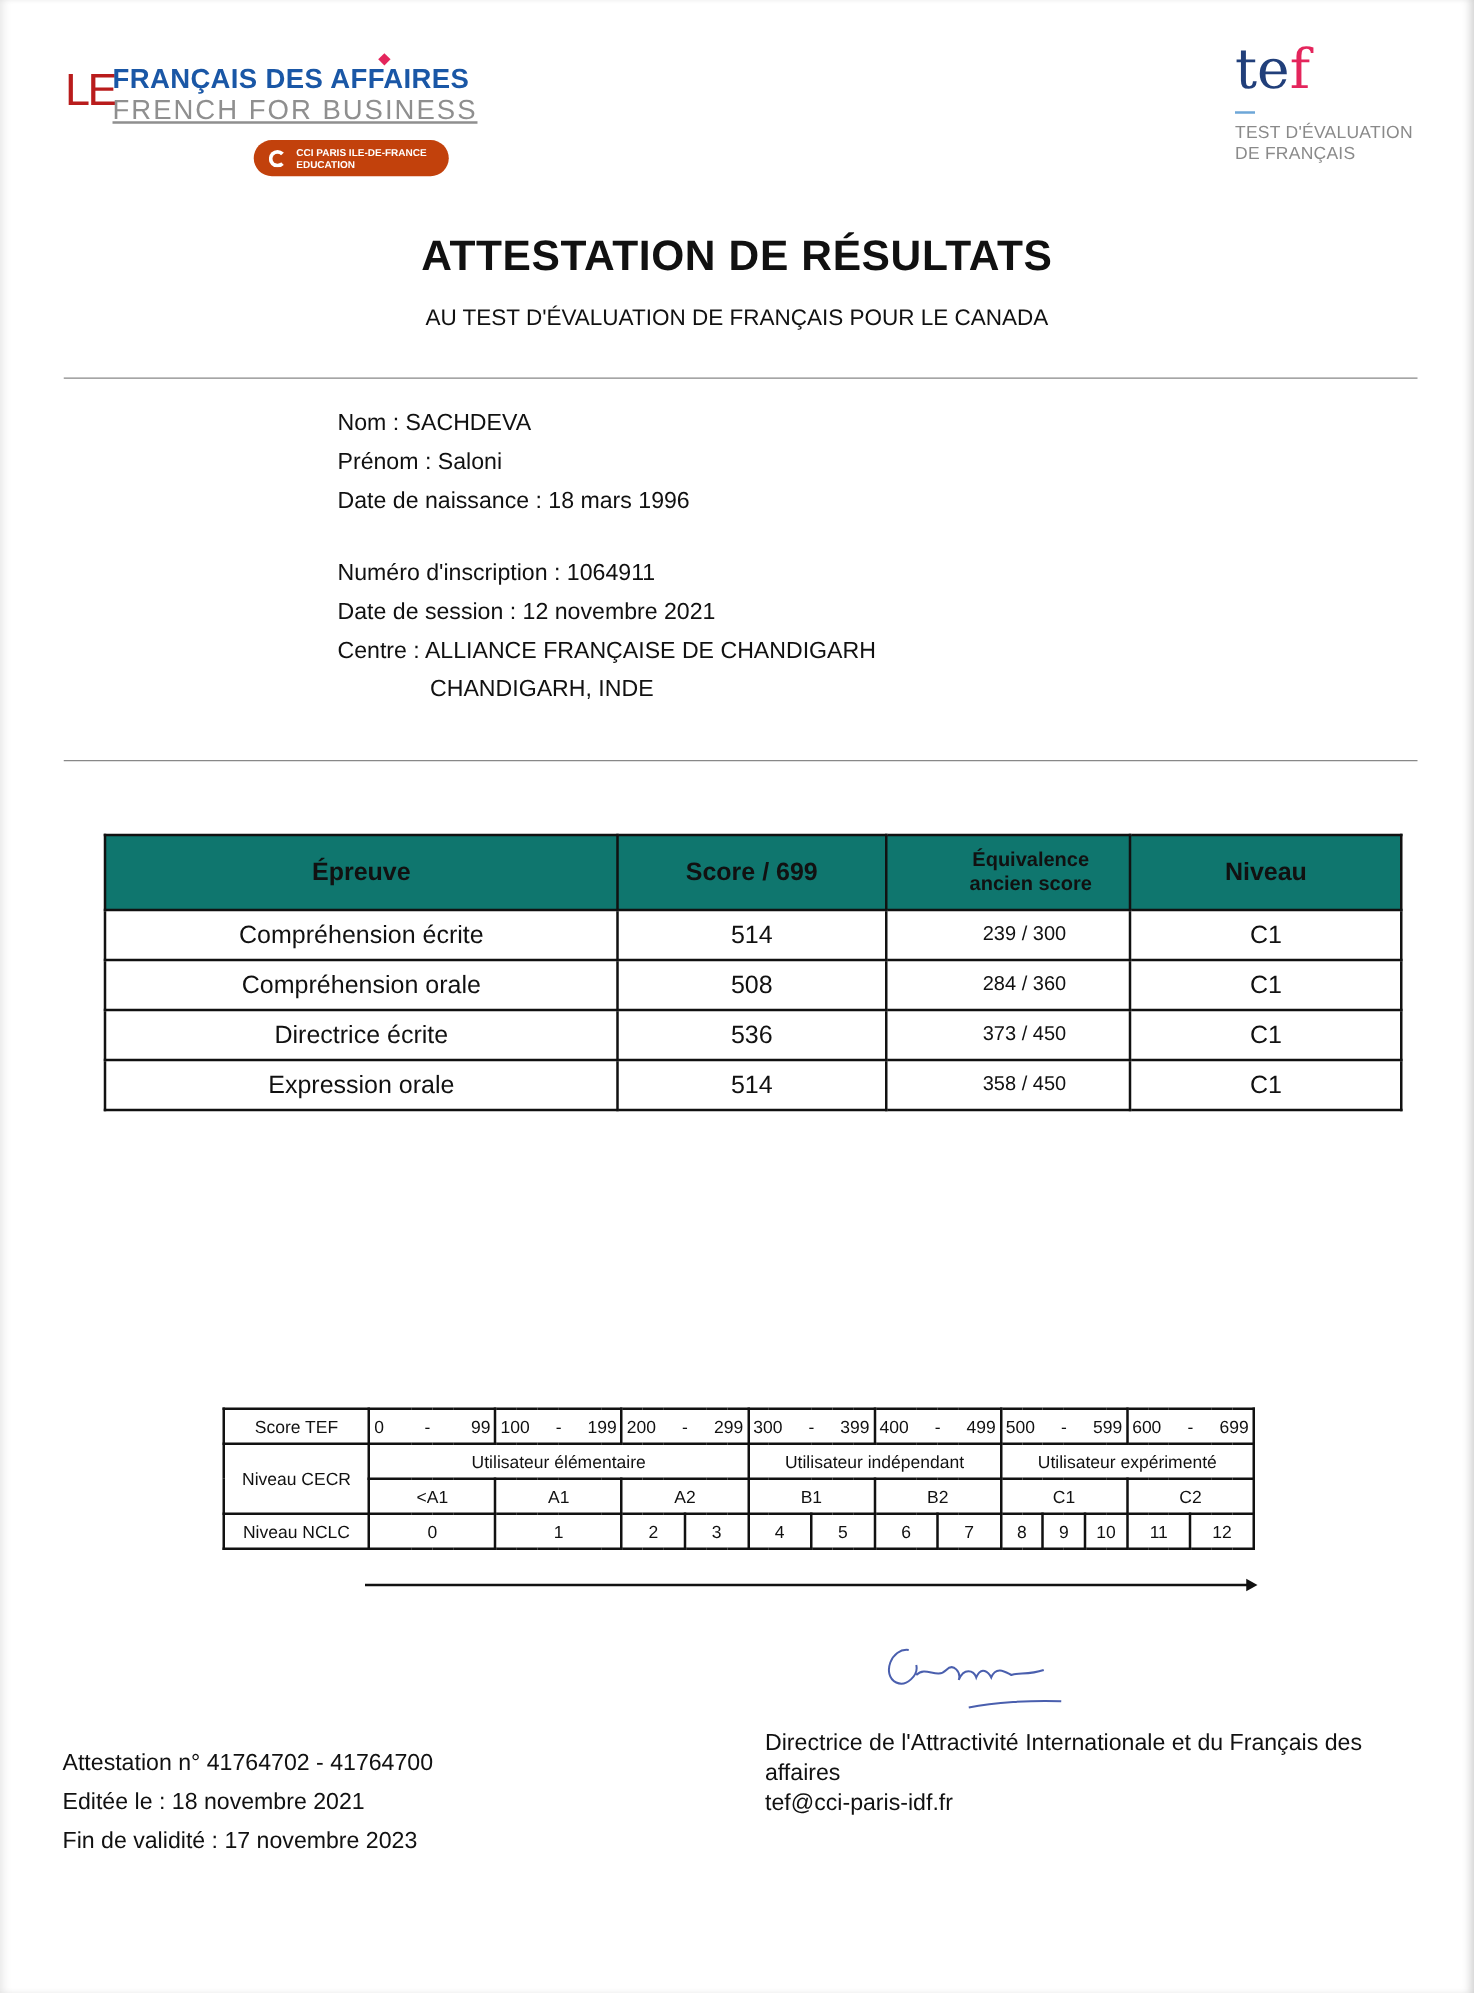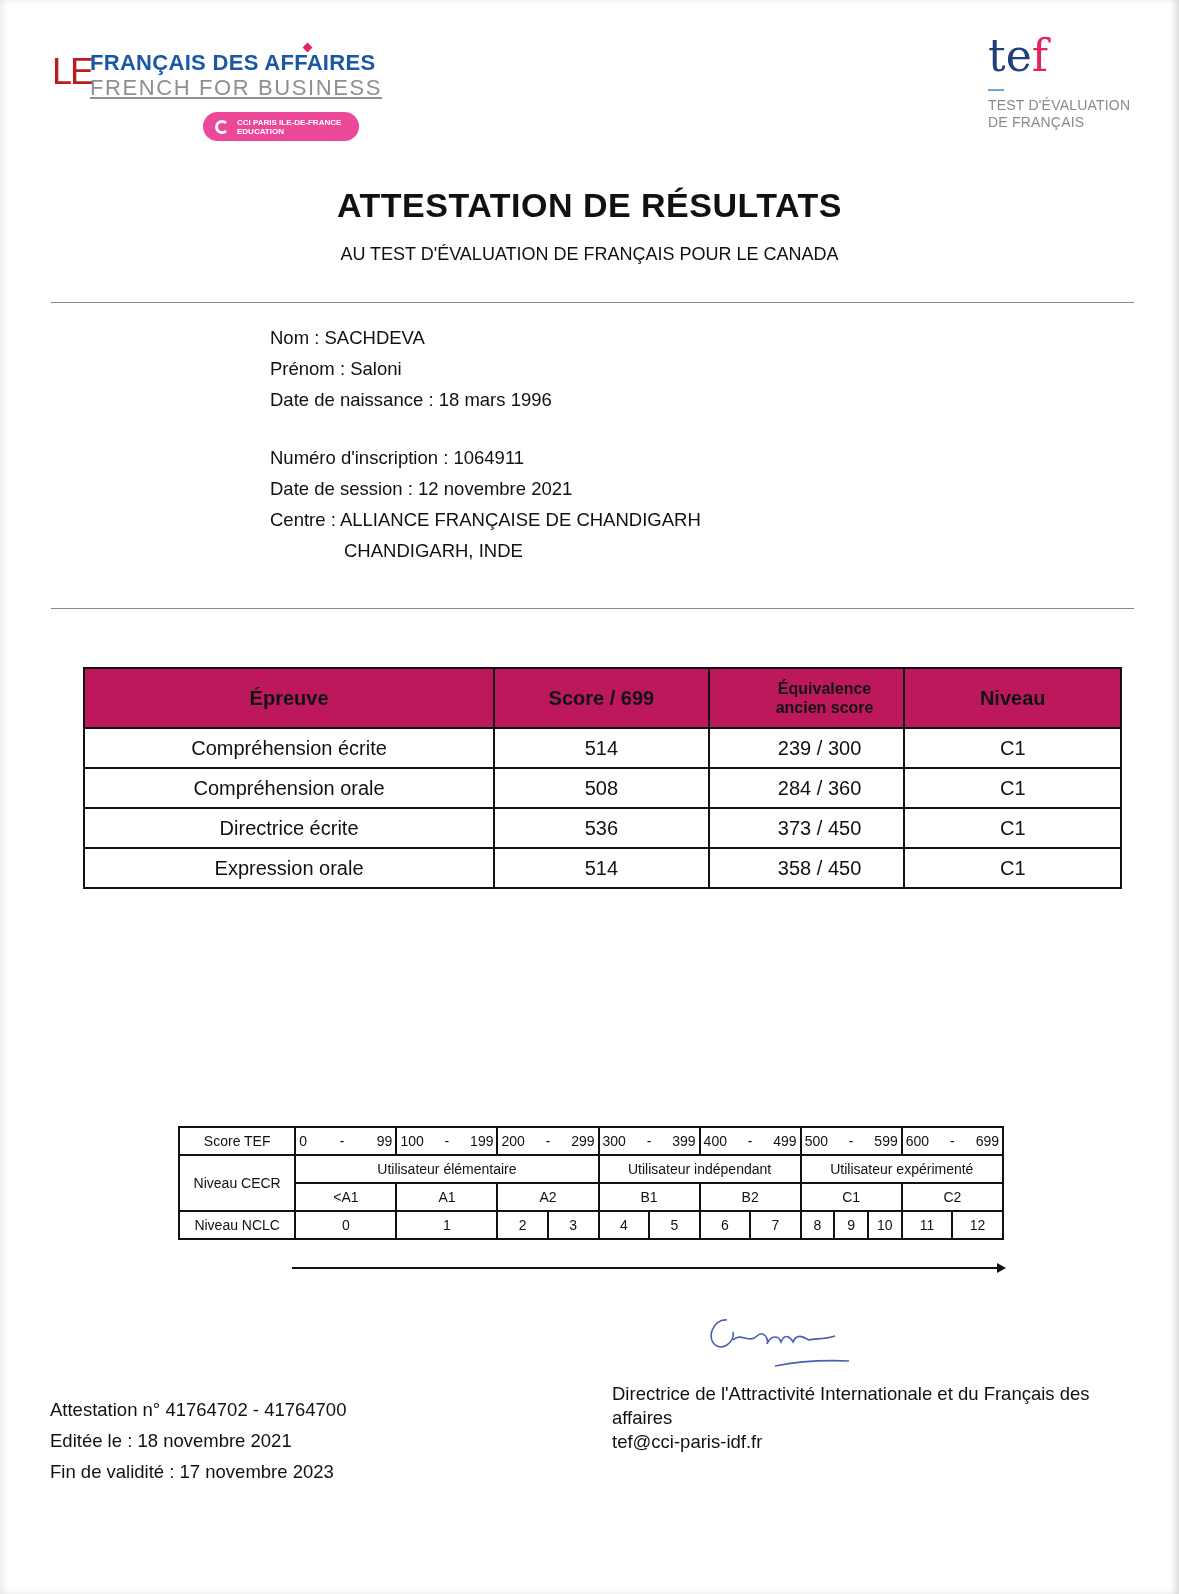--- a/index.html
+++ b/index.html
@@ -7,43 +7,43 @@
     width: 1179px; height: 1594px; background: #ffffff; position: relative; overflow: hidden;
     font-family: "Liberation Sans", sans-serif; color: #111;
   }
   .page-edge { position: absolute; top: 0; left: 0; width: 1179px; height: 1594px; box-shadow: inset -6px 0 8px -4px #ccc, inset 6px 0 8px -4px #e6e6e6; pointer-events: none; }
   
   .lefda { position: absolute; left: 52px; top: 44px; }
   .lefda .le { position: absolute; left: 0; top: 10px; font-size: 36px; color: #b91c1c; font-weight: 300; line-height: 1; letter-spacing: -2px; }
   .lefda .l1 { position: absolute; left: 38px; top: 6px; font-size: 22px; font-weight: 700; color: #1a57a6; white-space: nowrap; letter-spacing: 0.3px; }
   .lefda .l2 { position: absolute; left: 38px; top: 31px; font-size: 22px; color: #8f8f8f; white-space: nowrap; letter-spacing: 1.6px; text-decoration: underline; }
   .lefda .accent { position: absolute; left: 252px; top: 0px; width: 7px; height: 7px; background: #e4255c; transform: rotate(45deg); }
-  .cci { position: absolute; left: 203px; top: 112px; width: 156px; height: 29px; background: #ec4899; border-radius: 15px; color: #fff; display: flex; align-items: center; }
+  .cci { position: absolute; left: 203px; top: 112px; width: 156px; height: 29px; background: #c2410c; border-radius: 15px; color: #fff; display: flex; align-items: center; }
   .cci .cci-icon { margin-left: 12px; width: 14px; height: 14px; border: 3px solid #fff; border-right-color: transparent; border-radius: 50%; box-sizing: border-box; }
   .cci .cci-text { margin-left: 8px; font-size: 8px; font-weight: 700; line-height: 9px; }
   .tef { position: absolute; left: 988px; top: 30px; }
   .tef .te { font-family: "DejaVu Serif", serif; font-size: 44px; color: #213f7a; line-height: 1; }
   .tef .f { font-family: "DejaVu Serif", serif; font-size: 44px; color: #e4255c; }
   .tef .dash { width: 16px; height: 2px; background: #6da7d8; margin: 8px 0 6px 0; }
   .tef .sub { font-size: 14px; color: #8a8a8a; line-height: 17px; letter-spacing: 0.2px; }
   
   .title { position: absolute; top: 186px; left: 0; width: 1179px; text-align: center; font-size: 34px; font-weight: 700; letter-spacing: 0.5px; }
   .subtitle { position: absolute; top: 244px; left: 0; width: 1179px; text-align: center; font-size: 18px; }
   .hr { position: absolute; left: 51px; width: 1083px; height: 1px; background: #888; }
   
   .info { position: absolute; left: 270px; font-size: 18.5px; line-height: 31px; }
   .info .row { white-space: nowrap; }
   .info .indent { padding-left: 74px; }
   
   table.results { position: absolute; left: 83px; top: 667px; width: 1039px; border-collapse: collapse; }
   table.results th, table.results td { border: 2px solid #111; text-align: center; }
-  table.results th { background: #be185d; height: 56px; font-size: 20px; font-weight: 700; }
+  table.results th { background: #0f766e; height: 56px; font-size: 20px; font-weight: 700; }
   table.results th.small { font-size: 16px; line-height: 19px; padding-left: 37px; }
   table.results td { height: 36px; font-size: 20px; }
-  table.results td.eq { font-size: 20px; padding-left: 27px; }
+  table.results td.eq { font-size: 16px; padding-left: 27px; }
   
   table.scale { position: absolute; left: 178px; top: 1126px; width: 826px; border-collapse: collapse; font-size: 14px; }
   table.scale td { border: 2px solid #111; text-align: center; height: 26px; padding: 0; }
   table.scale td.hdr { width: 114px; }
   table.scale td.range { text-align: left; padding: 0 3px; }
   table.scale td.range span { display: flex; justify-content: space-between; }
   .arrow { position: absolute; left: 292px; top: 1267px; width: 710px; height: 2px; background: #111; }
   .arrow::after { content: ""; position: absolute; right: -4px; top: -4px; border-left: 9px solid #111; border-top: 5px solid transparent; border-bottom: 5px solid transparent; }
   
   .foot-left { position: absolute; left: 50px; top: 1394px; font-size: 18.5px; line-height: 31px; }

